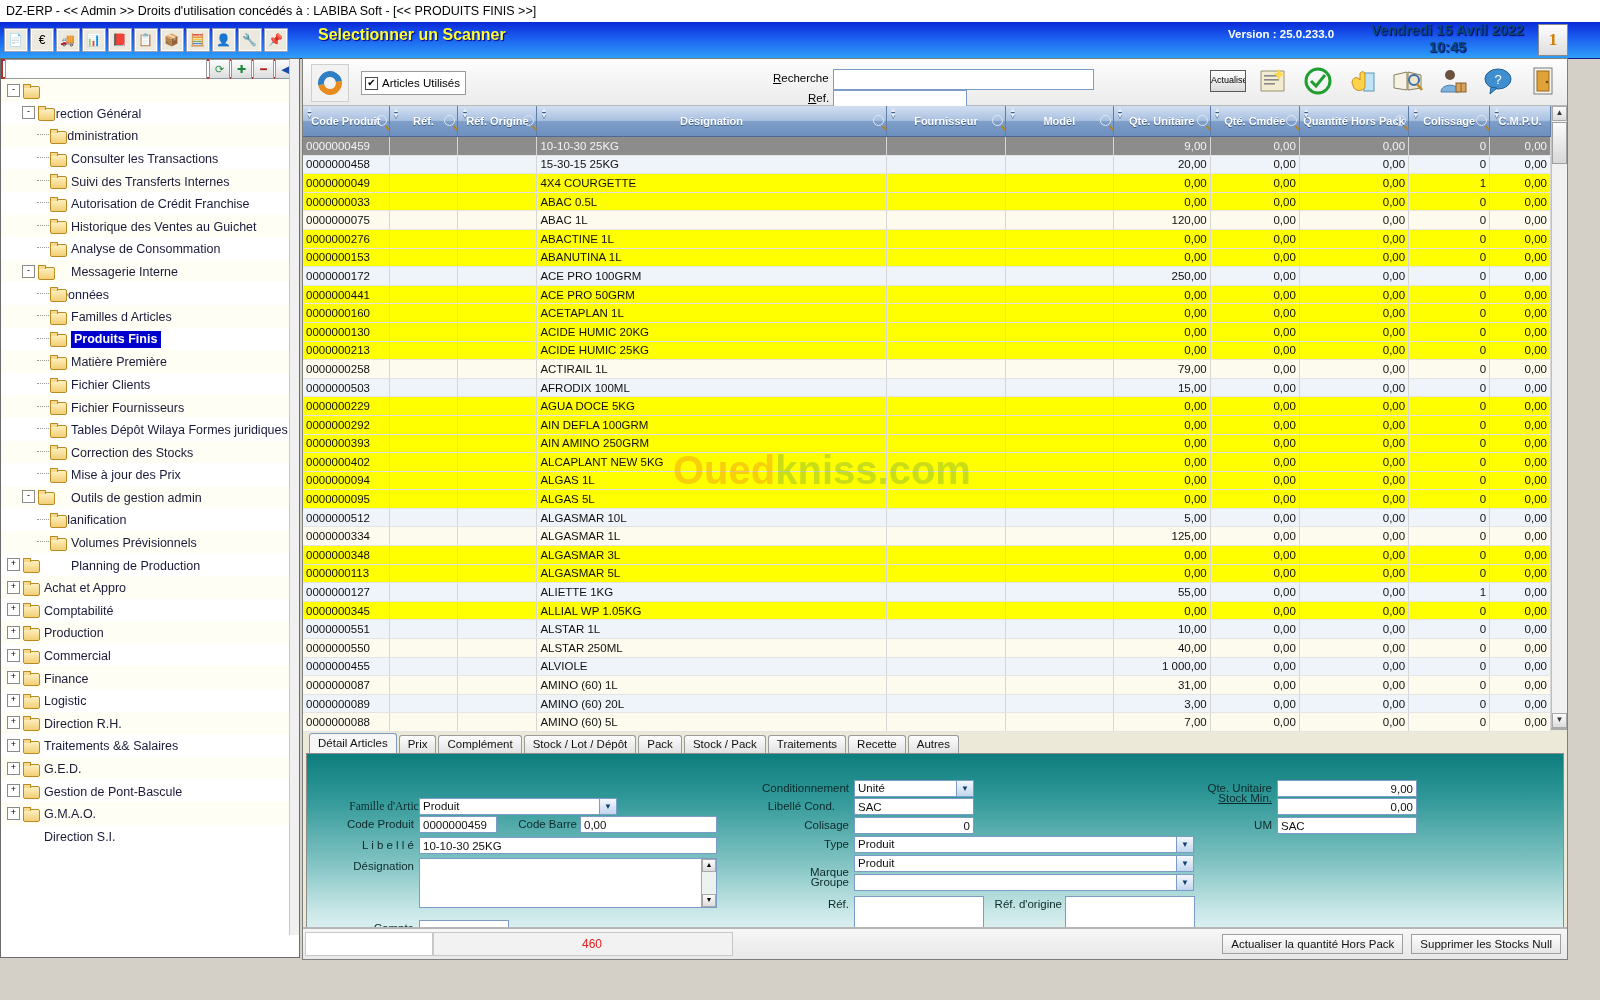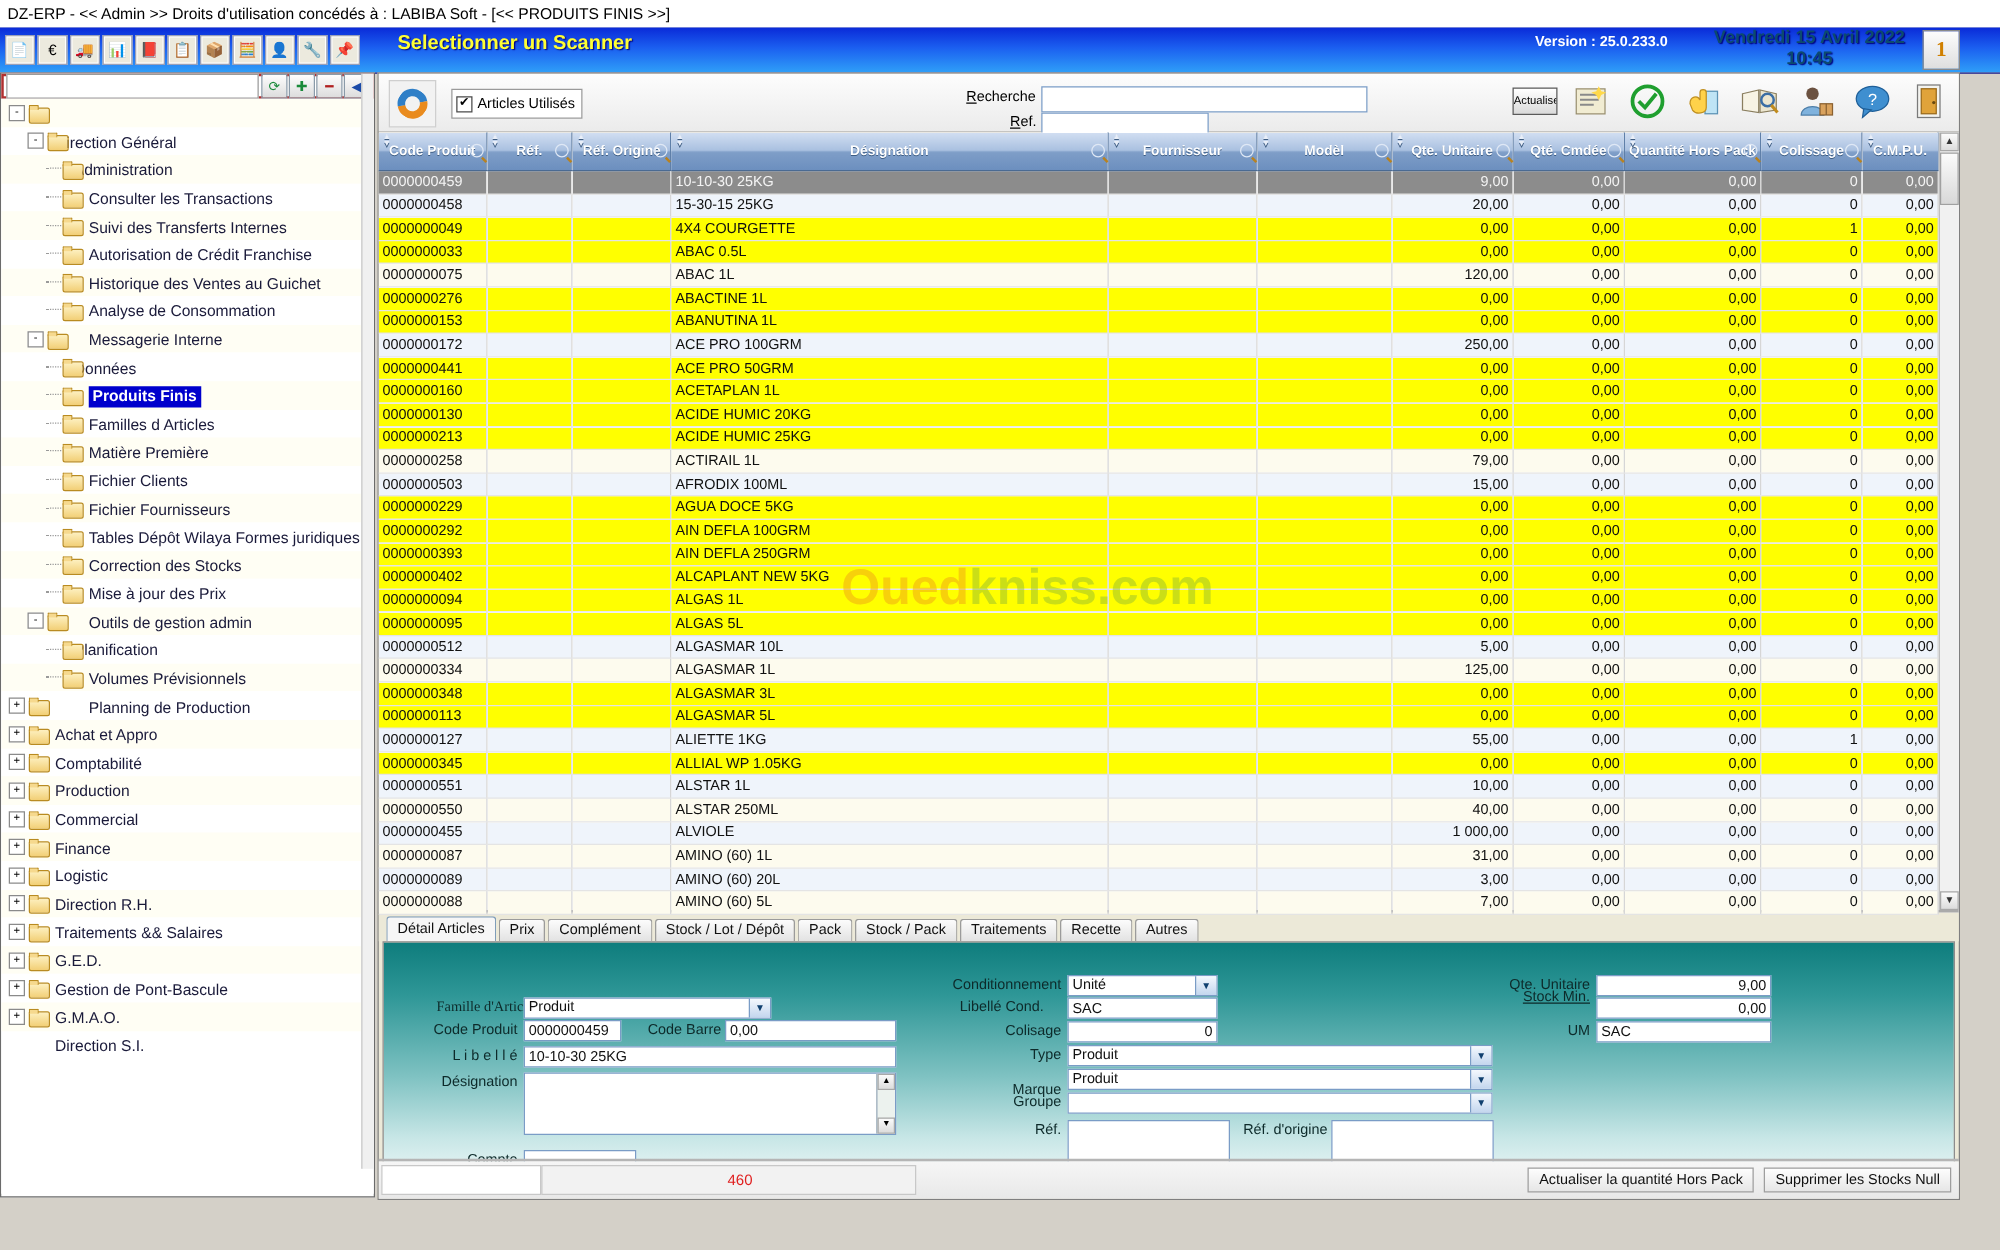--- a/index.html
+++ b/index.html
@@ -342,31 +342,31 @@
           <span class="tdash"></span>
           <span class="folder"></span>
           <span class="tlabel">Messagerie Interne</span>
         </div>
         <div class="trow">
           <span style="width:21px;display:inline-block;flex:0 0 auto;"></span>
           <span class="texp">-</span>
           <span class="folder"></span>
           <span class="tlabel">Données</span>
         </div>
+        <div class="trow">
+          <span style="width:36px;display:inline-block;flex:0 0 auto;"></span>
+          <span class="tdash"></span>
+          <span class="folder"></span>
+          <span class="tlabel">Familles d Articles</span>
+        </div>
         <div class="trow selected">
           <span style="width:36px;display:inline-block;flex:0 0 auto;"></span>
           <span class="tdash"></span>
           <span class="folder"></span>
           <span class="tlabel">Produits Finis</span>
-        </div>
-        <div class="trow">
-          <span style="width:36px;display:inline-block;flex:0 0 auto;"></span>
-          <span class="tdash"></span>
-          <span class="folder"></span>
-          <span class="tlabel">Familles d Articles</span>
         </div>
         <div class="trow">
           <span style="width:36px;display:inline-block;flex:0 0 auto;"></span>
           <span class="tdash"></span>
           <span class="folder"></span>
           <span class="tlabel">Matière Première</span>
         </div>
         <div class="trow">
           <span style="width:36px;display:inline-block;flex:0 0 auto;"></span>
           <span class="tdash"></span>
@@ -806,21 +806,21 @@
               <td class="num">0,00</td>
               <td class="num">0,00</td>
               <td class="num">0,00</td>
               <td class="num">0</td>
               <td class="num">0,00</td>
             </tr>
             <tr class="r-yellow">
               <td>0000000393</td>
               <td></td>
               <td></td>
-              <td>AIN DEFLA 250GRM</td>
+              <td>AIN AMINO 250GRM</td>
               <td></td>
               <td></td>
               <td class="num">0,00</td>
               <td class="num">0,00</td>
               <td class="num">0,00</td>
               <td class="num">0</td>
               <td class="num">0,00</td>
             </tr>
             <tr class="r-yellow">
               <td>0000000402</td>

